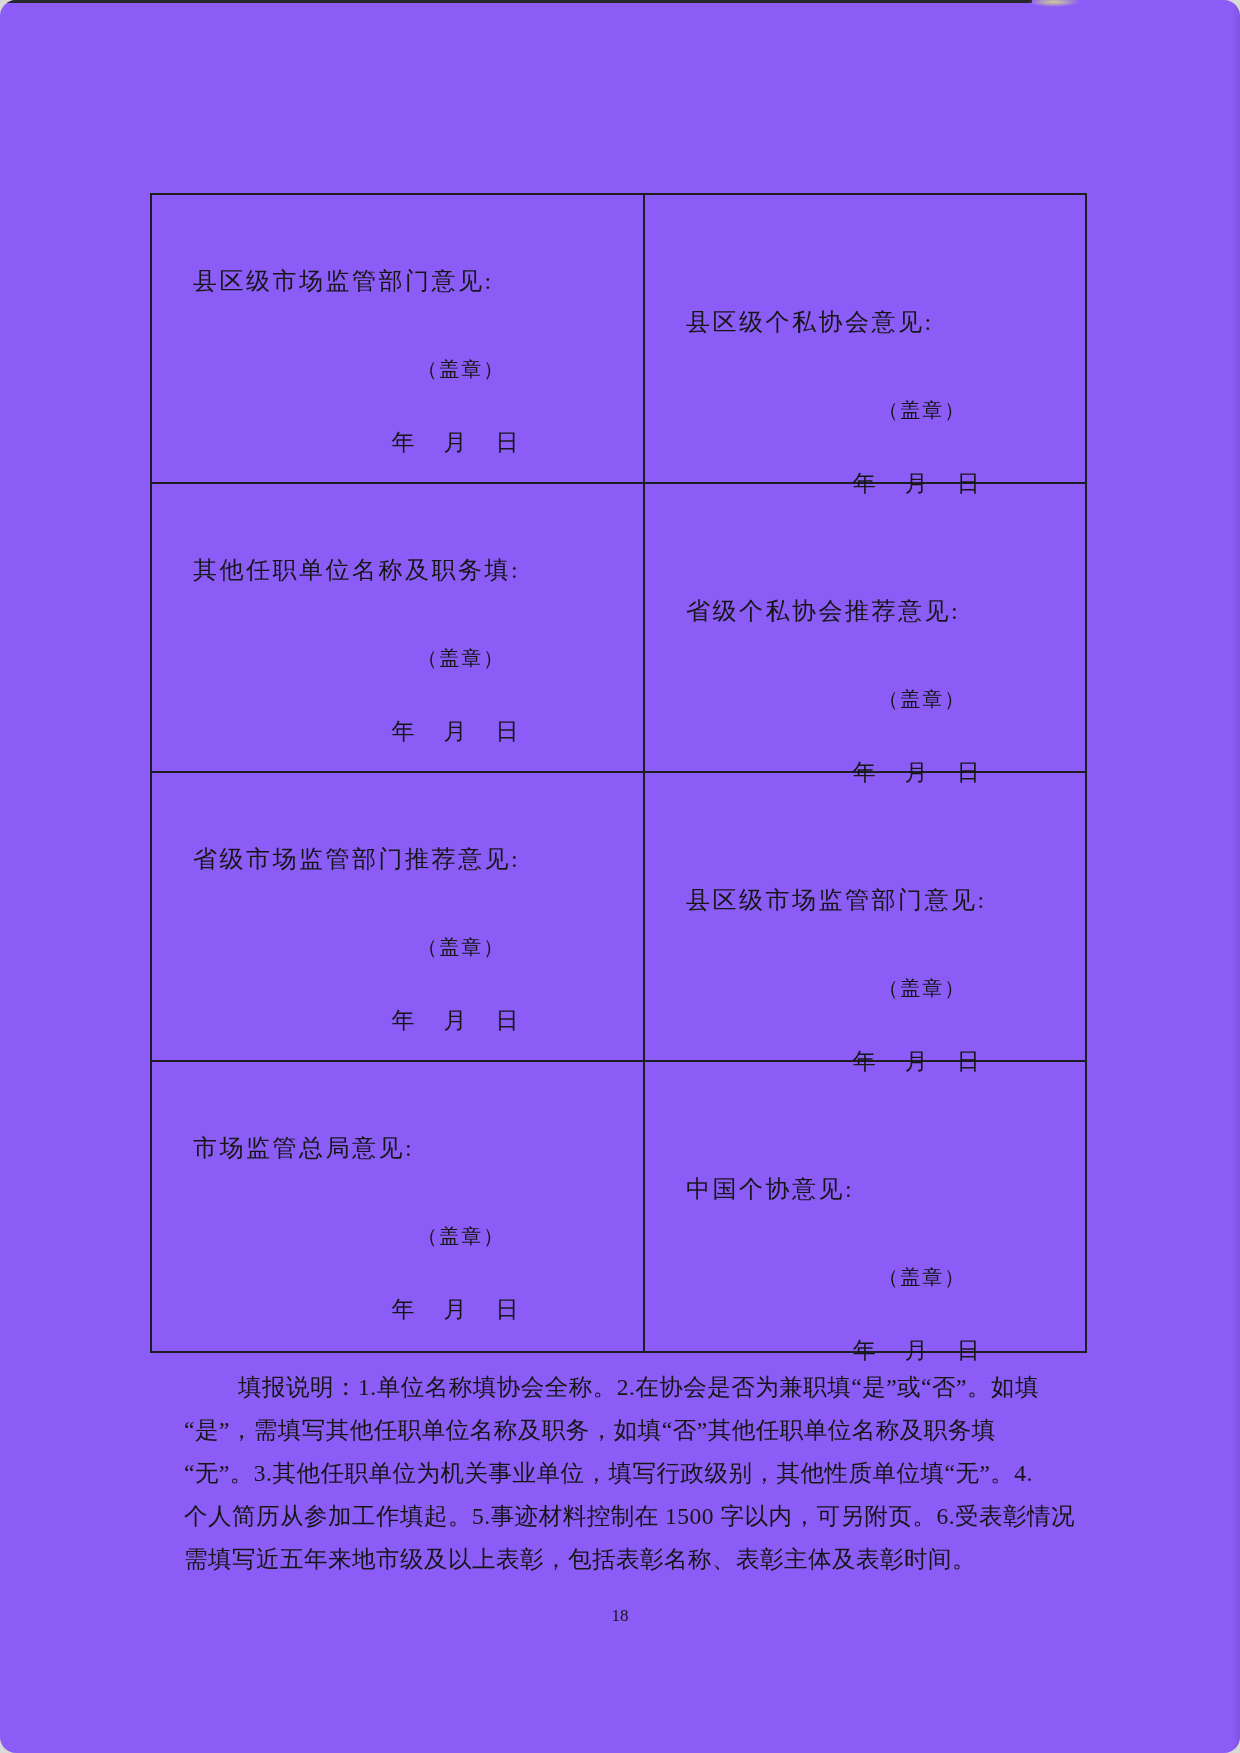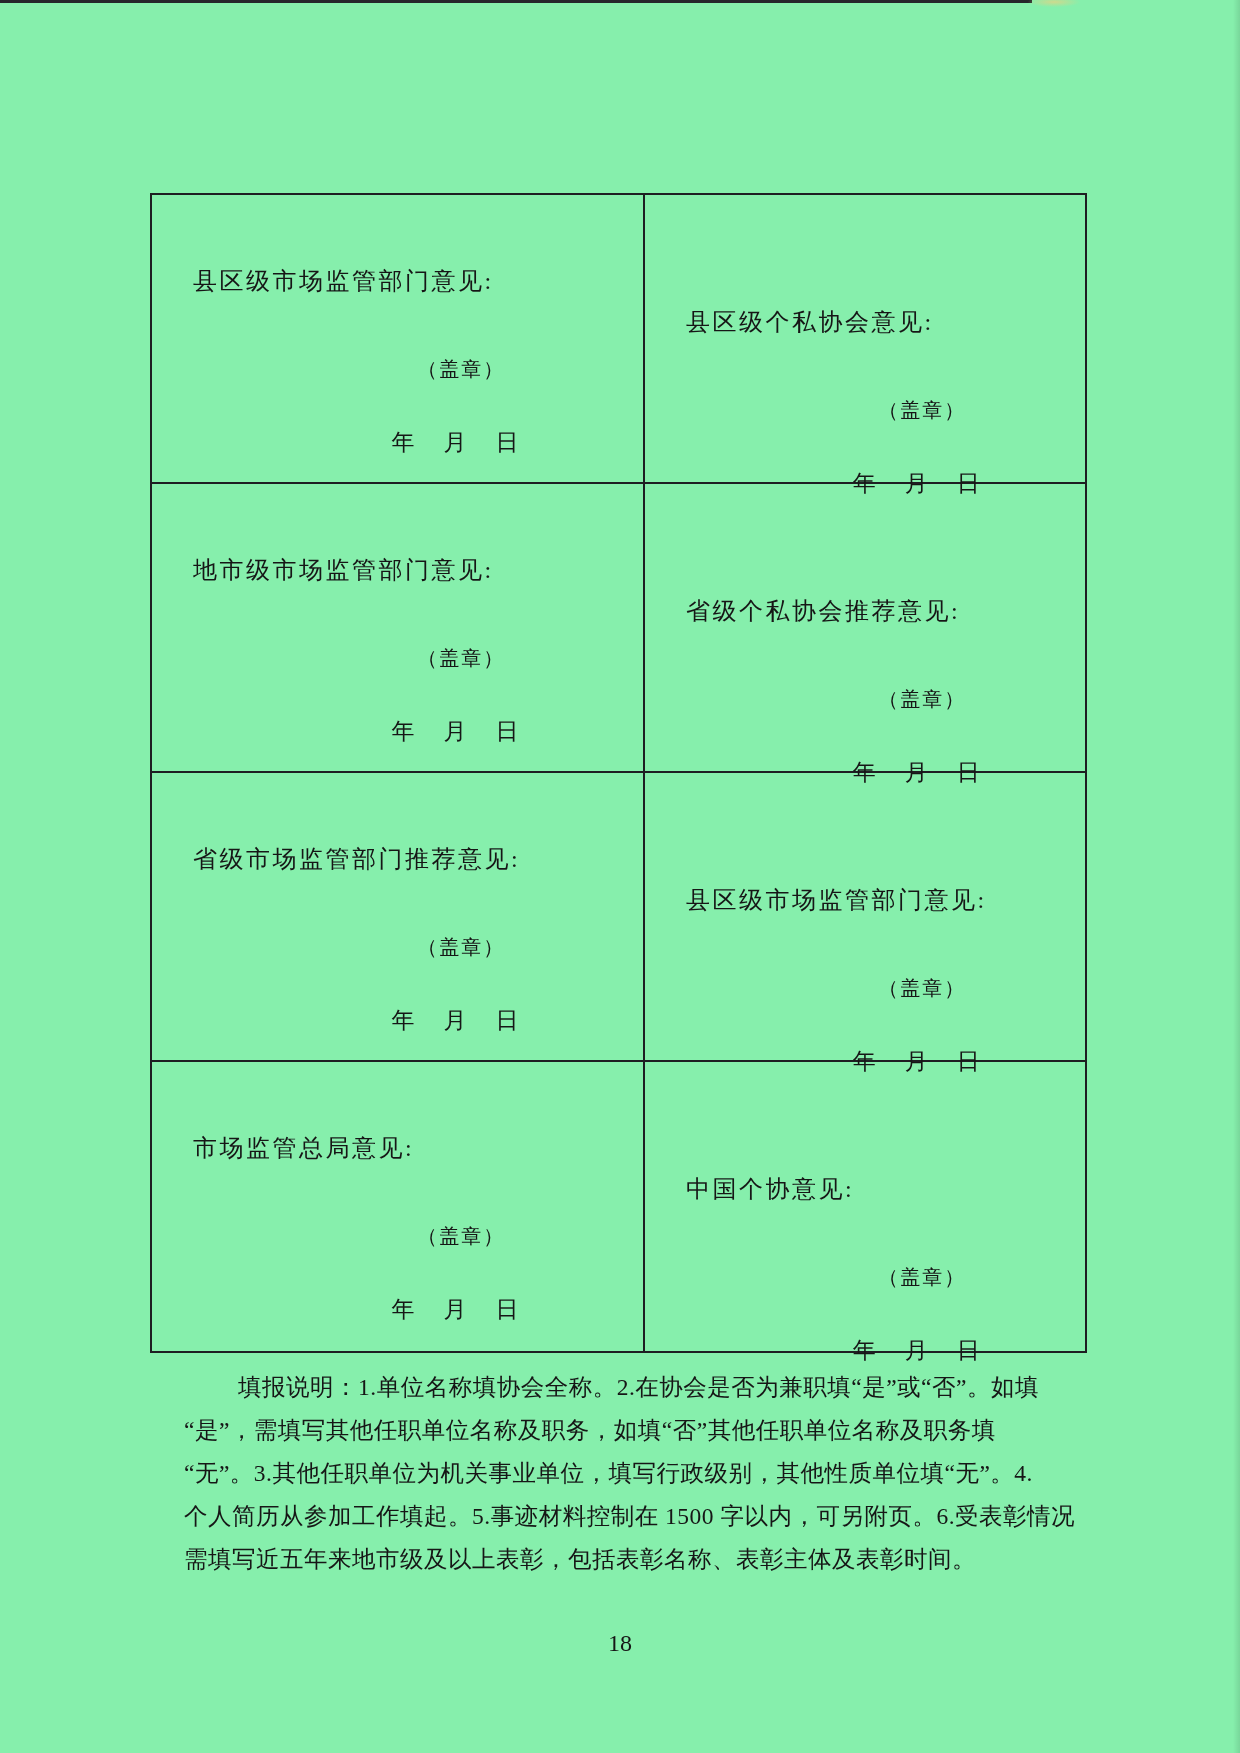--- a/index.html
+++ b/index.html
@@ -1,24 +1,25 @@
 <!DOCTYPE html>
 <html><head>
 <meta charset="utf-8">
 <style>
   html, body { margin: 0; padding: 0; background: #d9d9d6; }
   .page {
     position: relative;
     width: 1240px;
     height: 1753px;
     margin: 0 auto;
-    background: #86efac;
+    background: #8b5cf6;
     font-family: "Liberation Serif", "DejaVu Serif", serif;
     color: #161616;
     overflow: hidden;
+    border-radius: 16px;
   }
   
   .scan-topline {
     position: absolute; top: 0; left: 0;
     width: 1032px; height: 3px;
     background: #26262b;
   }
   .scan-smudge {
     position: absolute; top: -3px; left: 1028px;
     width: 52px; height: 10px;
@@ -70,22 +71,21 @@
     width: 956px;
     font-size: 23.5px; line-height: 43px;
     letter-spacing: 0.5px;
   }
   .note-line { white-space: nowrap; margin-left: 36px; }
   .note-line:first-child { text-indent: 54px; }
   
   .page-number {
     position: absolute; top: 1606px; left: 0;
     width: 100%; text-align: center;
-    font-size: 24px;
-    margin-top: 24px;
+    font-size: 17px;
   }
 </style>
 </head>
 <body>
 
 <div class="page">
 
   <div class="scan-topline"></div>
   <div class="scan-smudge"></div>
   <div class="scan-right-shadow"></div>
@@ -97,21 +97,21 @@
       <div class="seal">（盖章）</div>
       <div class="date">年　月　日</div>
     </div>
     <div class="cell col-right">
       <div class="cell-label">县区级个私协会意见:</div>
       <div class="seal">（盖章）</div>
       <div class="date">年　月　日</div>
     </div>
 
     <div class="cell">
-      <div class="cell-label">地市级市场监管部门意见:</div>
+      <div class="cell-label">其他任职单位名称及职务填:</div>
       <div class="seal">（盖章）</div>
       <div class="date">年　月　日</div>
     </div>
     <div class="cell col-right">
       <div class="cell-label">省级个私协会推荐意见:</div>
       <div class="seal">（盖章）</div>
       <div class="date">年　月　日</div>
     </div>
 
     <div class="cell">

